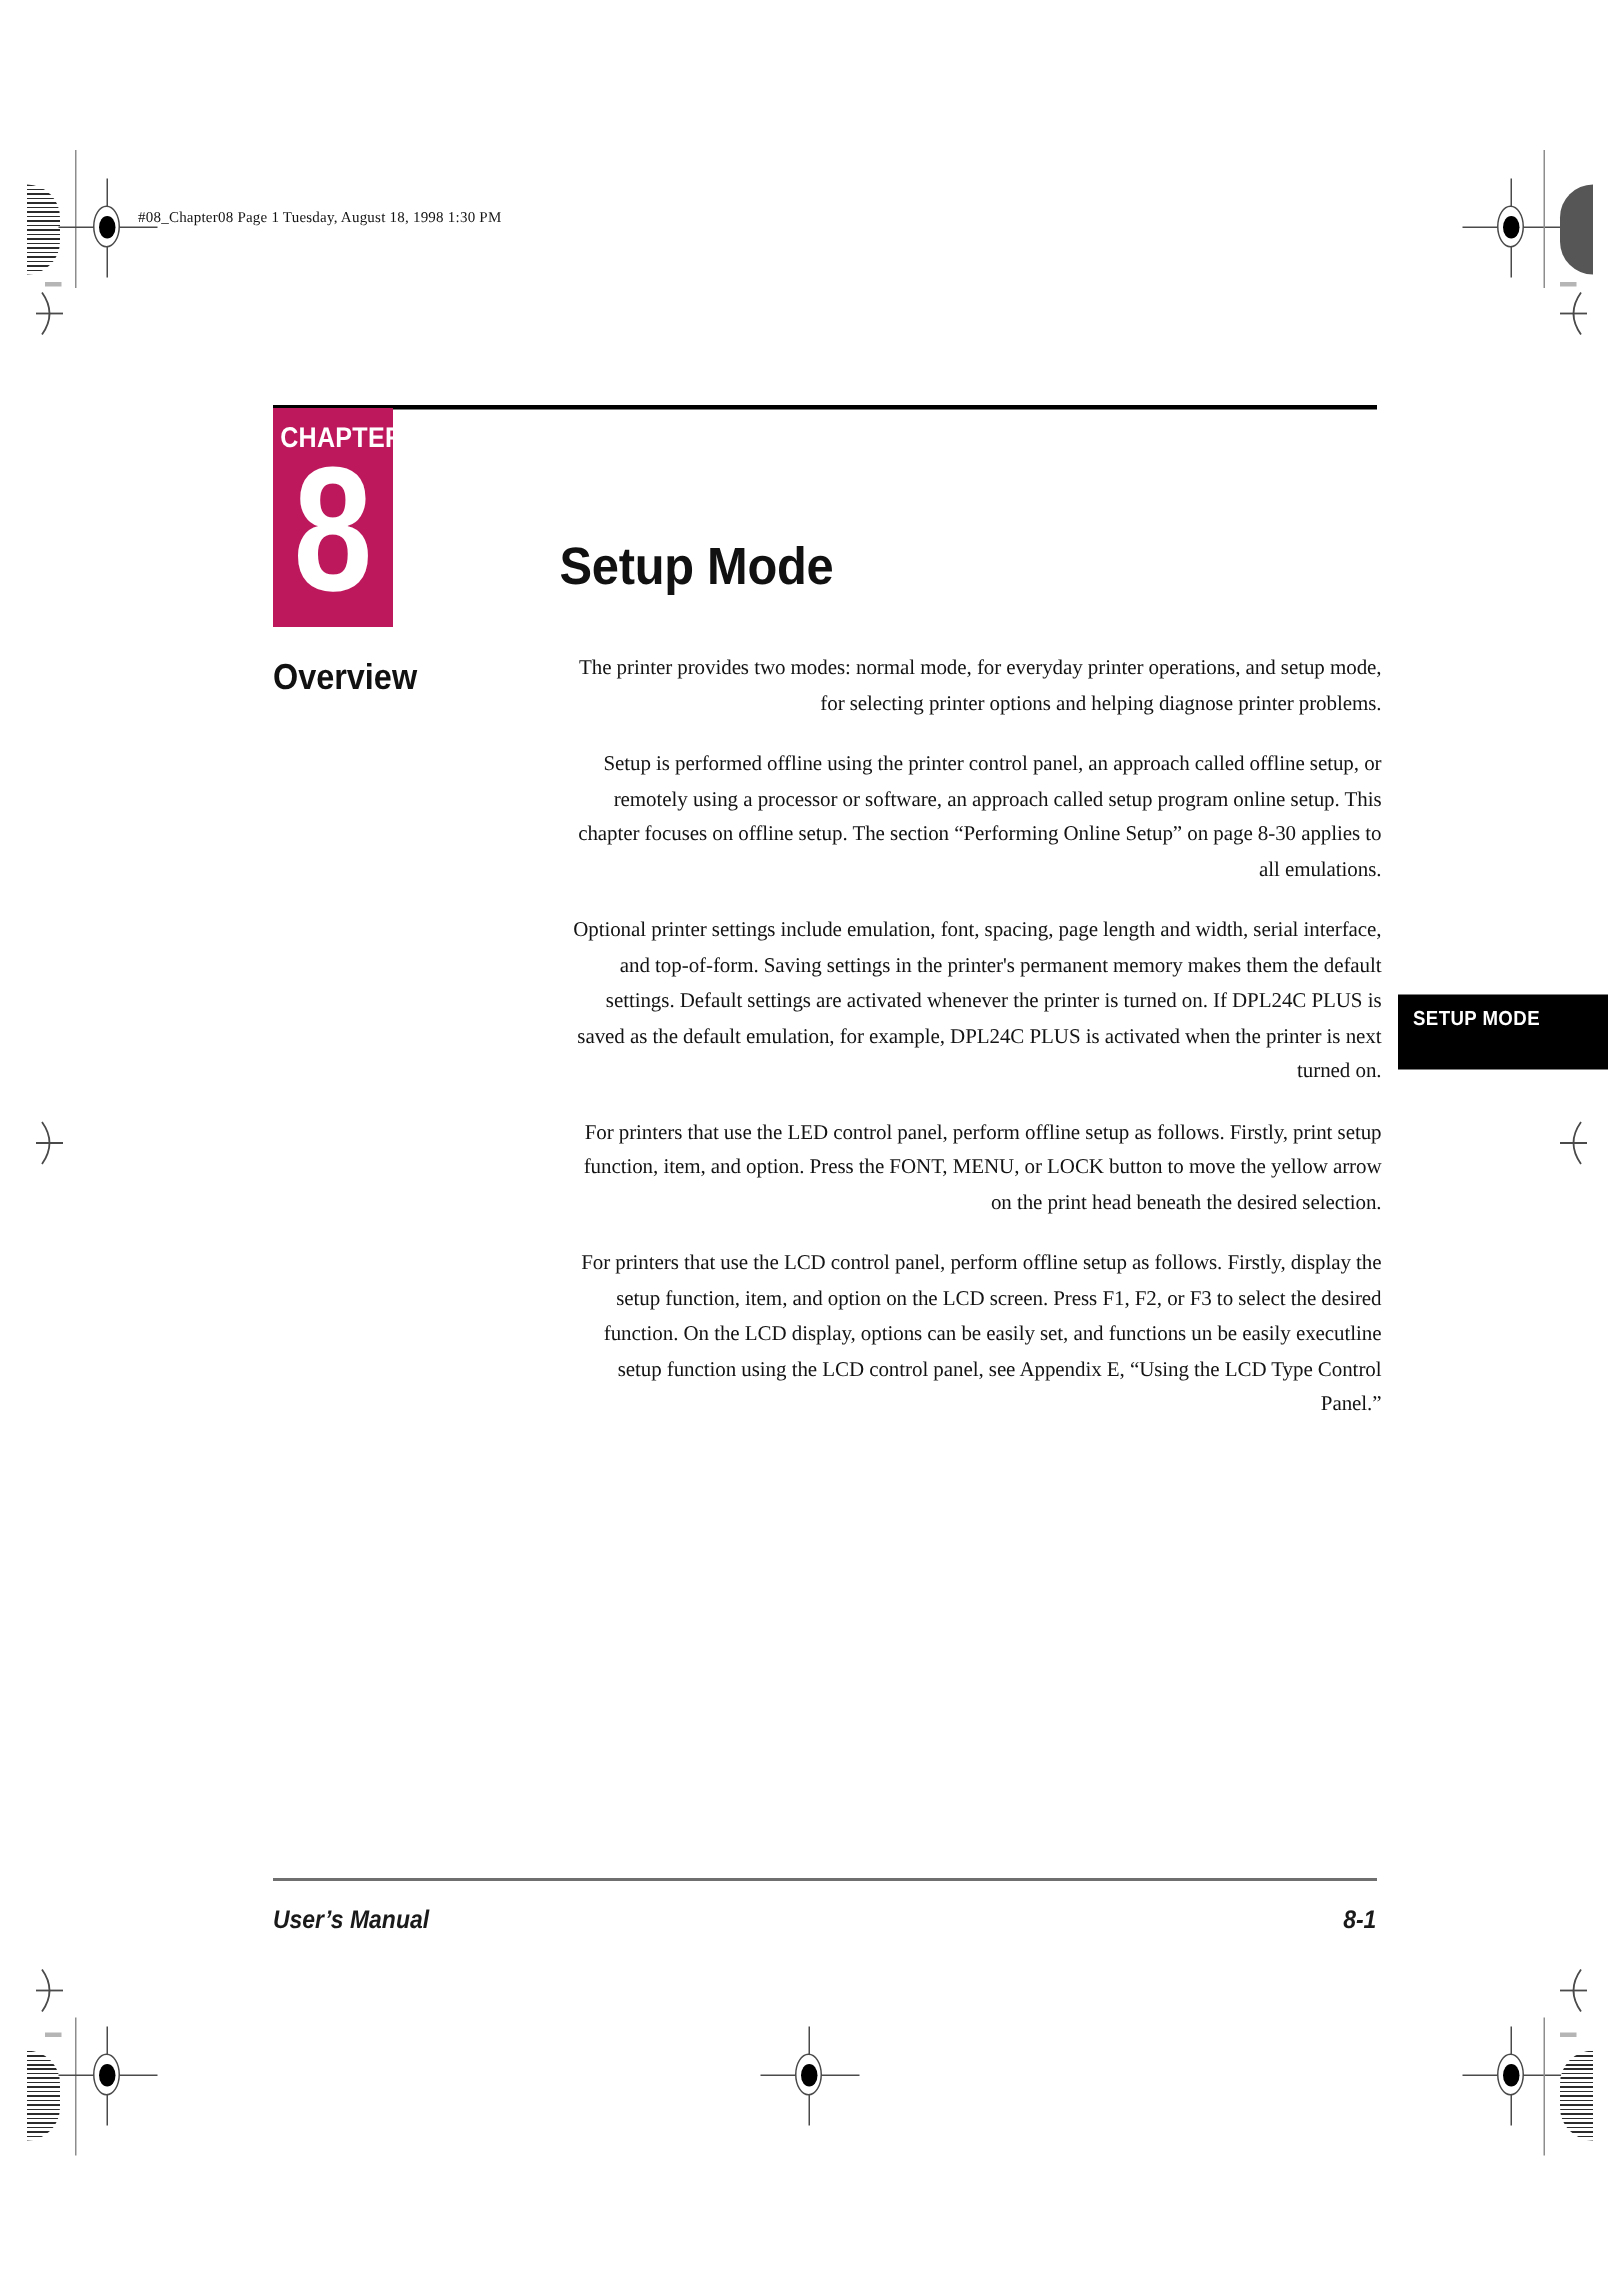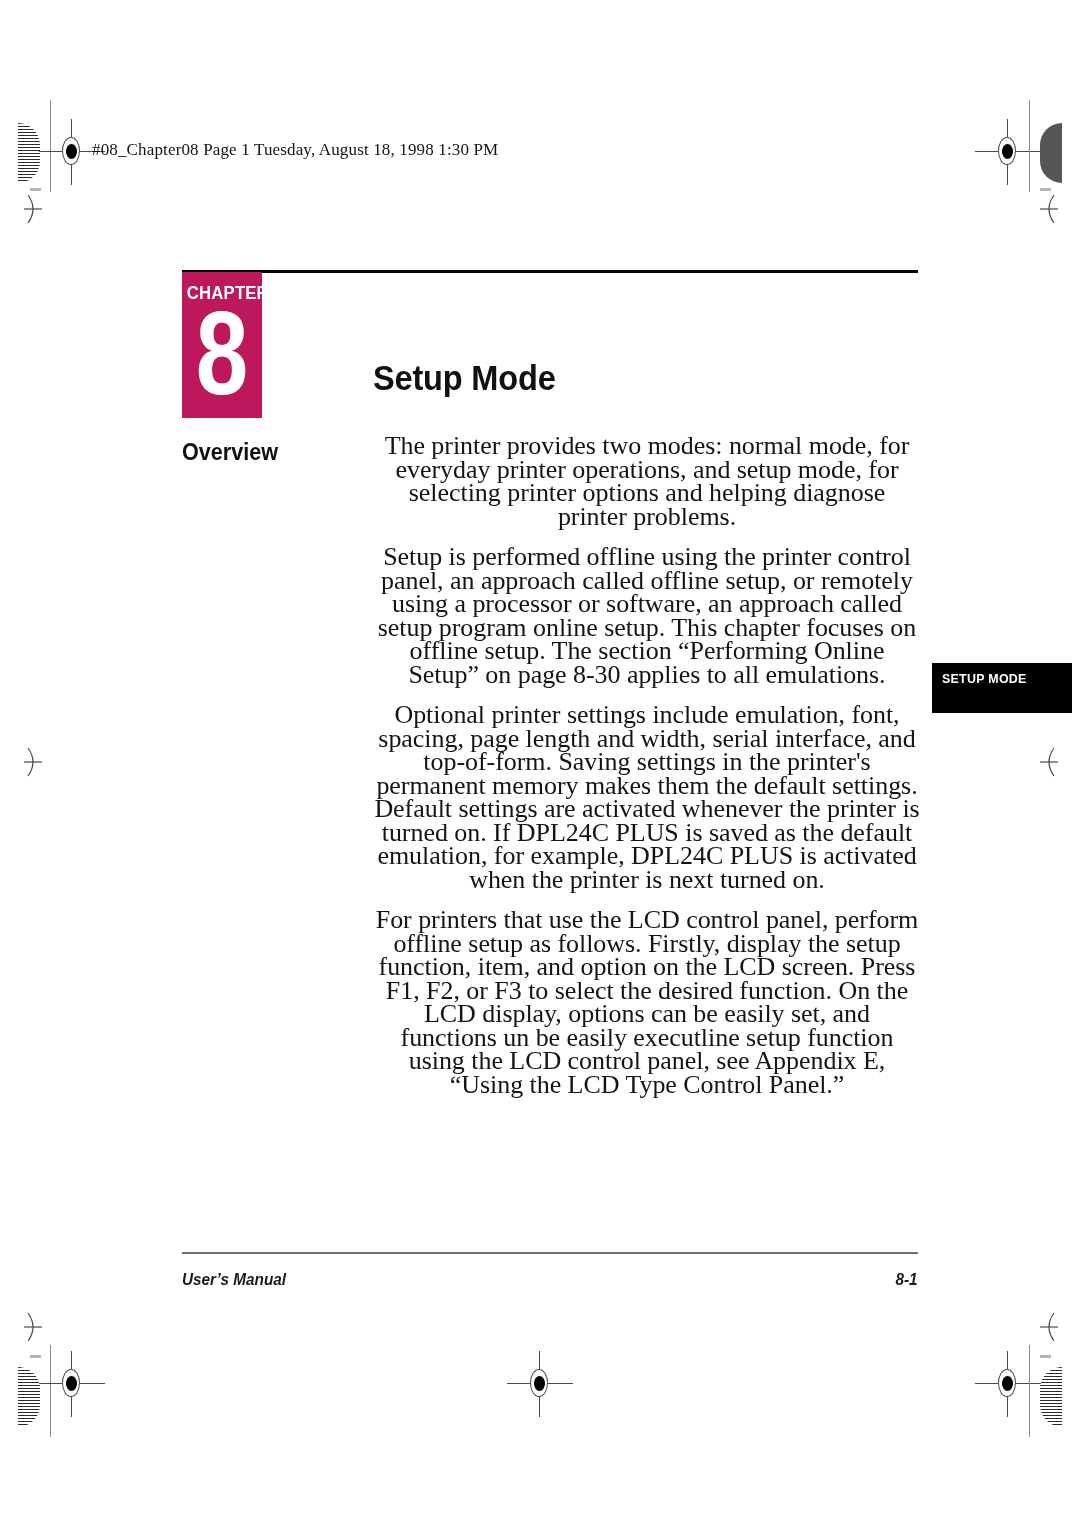--- a/index.html
+++ b/index.html
@@ -74,21 +74,21 @@
 
   .rule-v { width: 1px; background: #8d8d8d; }
 
   .cropmark { width: 26px; height: 34px; }
 
   
   .file-header {
     position: absolute;
     left: 92px; top: 140px;
     font-family: "Liberation Serif", serif;
-    font-size: 17px;
+    font-size: 10px;
     color: #141414;
     letter-spacing: 0.15px;
     white-space: nowrap;
   }
 
   .chapter-rule {
     position: absolute;
     left: 182px; top: 270px;
     width: 736px; height: 3px;
     background: #000;
@@ -148,24 +148,24 @@
   }
 
   .body-column {
     position: absolute;
     left: 373px; top: 434px;
     width: 548px;
   }
   .body-column p {
     margin: 0 0 17px 0;
     font-family: "Liberation Serif", serif;
-    font-size: 26px;
+    font-size: 14px;
     line-height: 23.5px;
     color: #141414;
-    text-align: center;
+    text-align: right;
     letter-spacing: -0.05px;
   }
 
   .side-tab {
     position: absolute;
     left: 932px; top: 663px;
     width: 140px; height: 50px;
     background: #000;
   }
   .side-tab span {
@@ -296,20 +296,21 @@
 </div>
 
 <div class="page-title">Setup Mode</div>
 
 <div class="section-heading">Overview</div>
 
 <div class="body-column">
   <p>The printer provides two modes: normal mode, for everyday printer operations, and setup mode, for selecting printer options and helping diagnose printer problems.</p>
   <p>Setup is performed offline using the printer control panel, an approach called offline setup, or remotely using a processor or software, an approach called setup program online setup. This chapter focuses on offline setup. The section “Performing Online Setup” on page 8-30 applies to all emulations.</p>
   <p>Optional printer settings include emulation, font, spacing, page length and width, serial interface, and top-of-form. Saving settings in the printer's permanent memory makes them the default settings. Default settings are activated whenever the printer is turned on. If DPL24C PLUS is saved as the default emulation, for example, DPL24C PLUS is activated when the printer is next turned on.</p>
+  <p>For printers that use the LED control panel, perform offline setup as follows. Firstly, print setup function, item, and option. Press the FONT, MENU, or LOCK button to move the yellow arrow on the print head beneath the desired selection.</p>
   <p>For printers that use the LCD control panel, perform offline setup as follows. Firstly, display the setup function, item, and option on the LCD screen. Press F1, F2, or F3 to select the desired function. On the LCD display, options can be easily set, and functions un be easily executline setup function using the LCD control panel, see Appendix E, “Using the LCD Type Control Panel.”</p>
 </div>
 
 <div class="side-tab">
   <span>SETUP MODE</span>
 </div>
 
 <div class="footer-rule"></div>
 <div class="footer-left">User’s Manual</div>
 <div class="footer-right">8-1</div>

